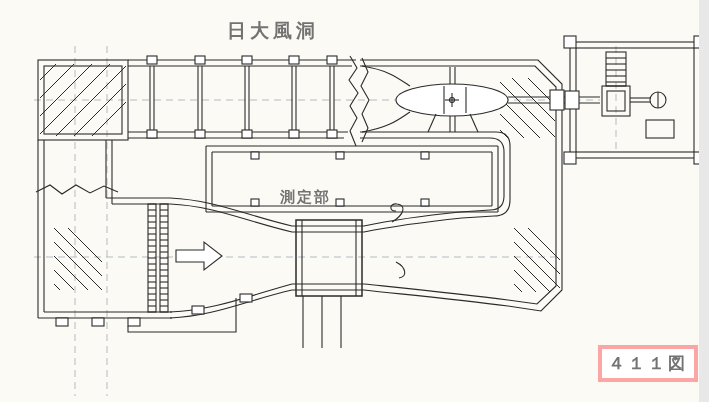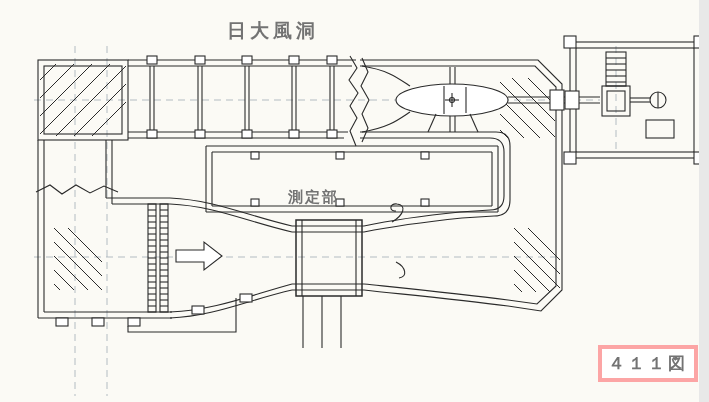--- a/index.html
+++ b/index.html
@@ -267,19 +267,19 @@
       <line x1="356" y1="220" x2="356" y2="296"></line>
       <line x1="303" y1="296" x2="303" y2="348"></line>
       <line x1="322" y1="296" x2="322" y2="348"></line>
       <line x1="341" y1="296" x2="341" y2="348"></line>
       <path d="M392,222 C404,215 407,205 397,204 C389,203 389,212 396,211"></path>
       <path d="M396,262 C406,267 408,277 399,278"></path>
     </g>
   </svg>
 
   <div class="t title" style="left:227px;top:18px">日大風洞</div>
-  <div class="t sublabel" style="left:288px;top:188px">測定部</div>
+  <div class="t sublabel" style="left:280px;top:188px">測定部</div>
 
   <div class="figbox">
     <span>４１１図</span>
   </div>
 
 </div>
 
 </body></html>

